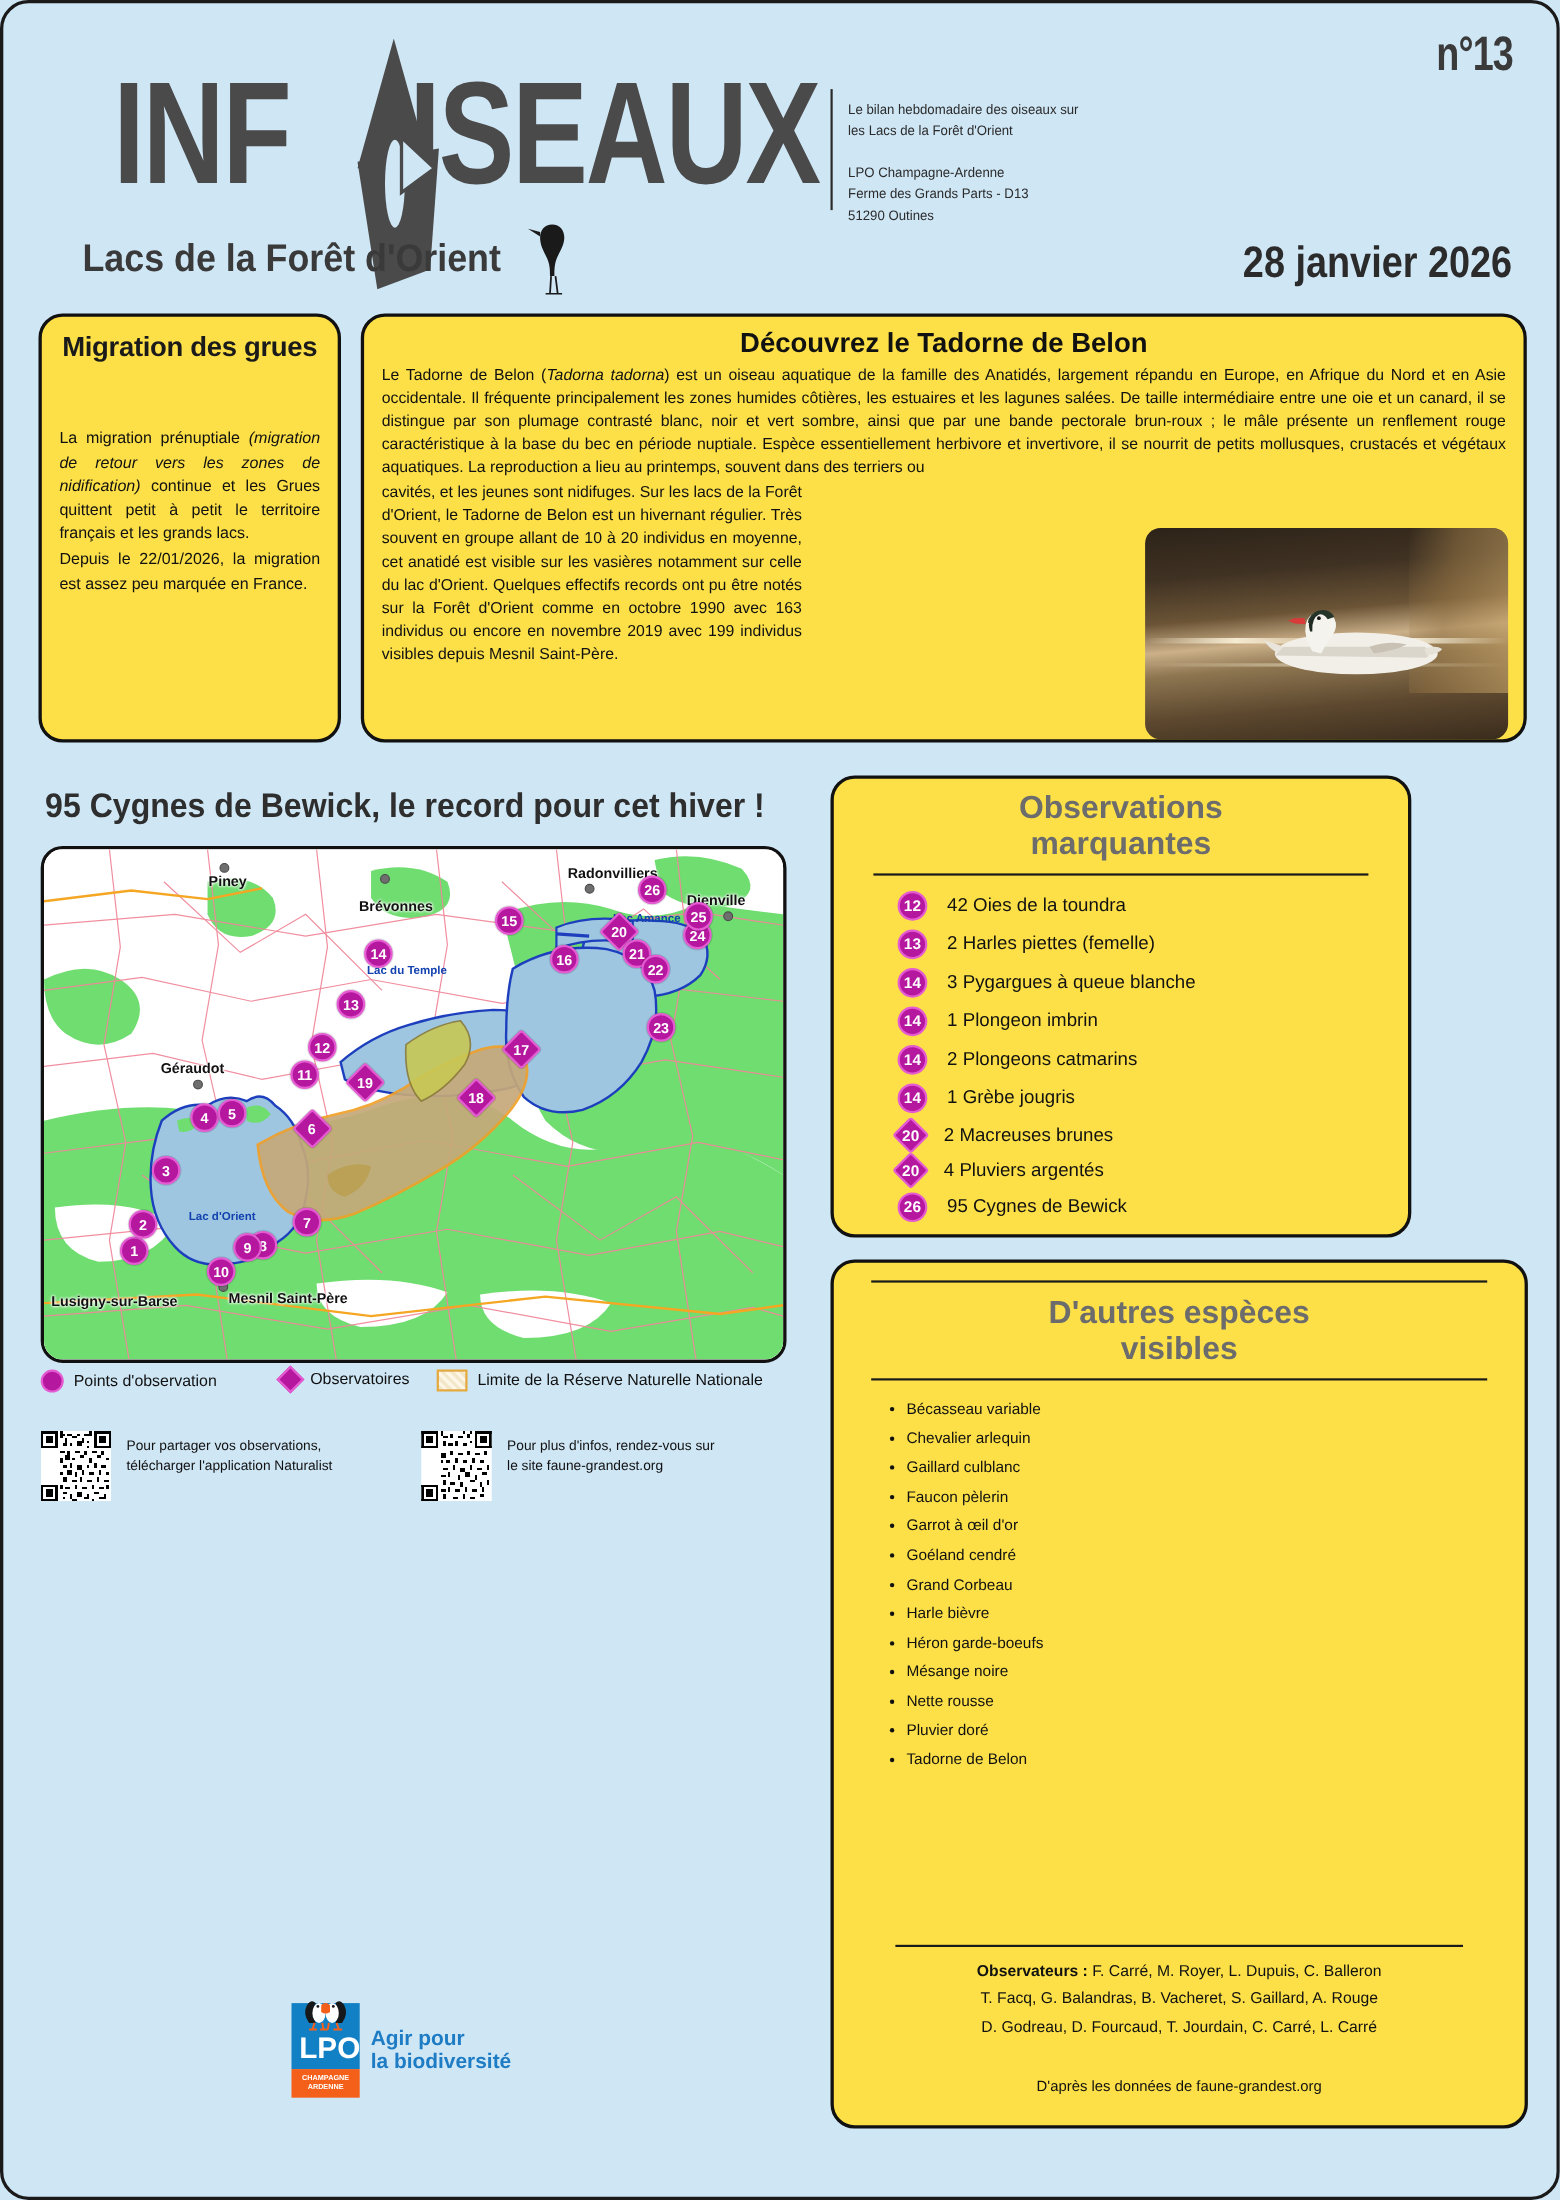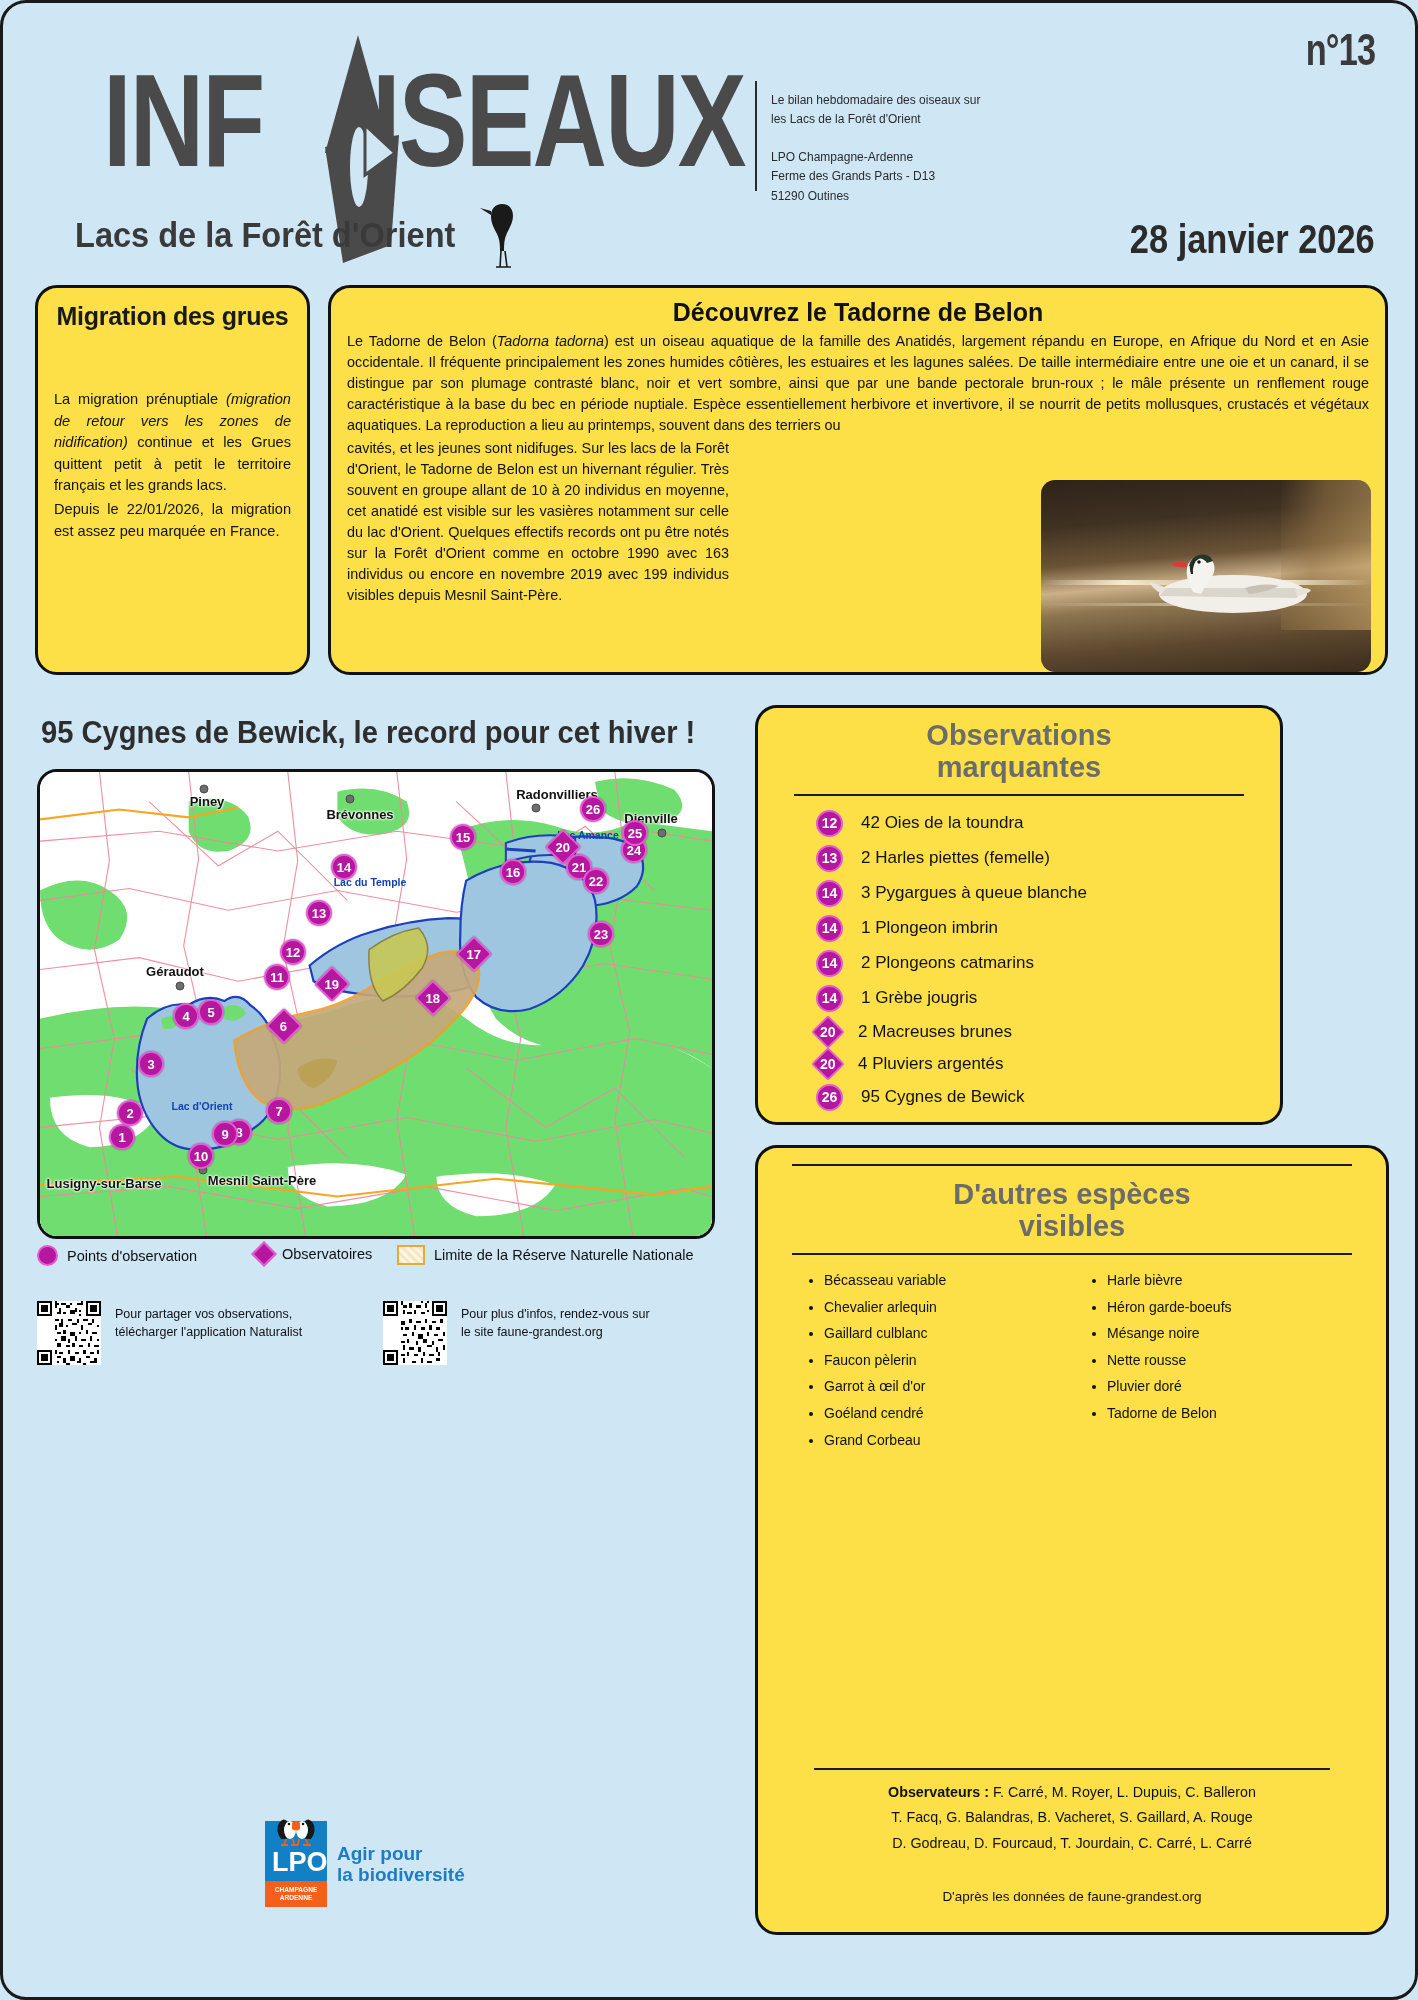--- a/index.html
+++ b/index.html
@@ -186,21 +186,21 @@
     background:#b5179e; border:2px solid #e45bd2; color:#fff;
     font-size:14px; font-weight:bold; display:flex; align-items:center; justify-content:center;
   }
   .obs-row .mkc.dia { border-radius:3px; transform:rotate(45deg); width:24px; height:24px; }
   .obs-row .mkc.dia > span { transform:rotate(-45deg); display:block; }
 
   #espPanel { left:752px; top:1142px; width:634px; height:790px; padding:14px 20px; }
   #espPanel h2 { margin:0; font-size:29px; font-weight:bold; color:#6c6c6c; text-align:center; line-height:1.12; }
   .rule-top { height:2px; background:#1a1a1a; margin:2px 14px 12px 14px; }
   .rule-mid { height:2px; background:#1a1a1a; margin:10px 14px 12px 14px; }
-  .esp-cols { display:flex; gap:26px; padding:0 24px; }
+  .esp-cols { display:flex; padding:0 24px;flex-direction:column; }
   .esp-cols ul { margin:0; padding-left:22px; flex:1; }
   .esp-cols li { font-size:14px; line-height:1.9; color:#111; }
 
   .obsvrs { position:absolute; left:20px; right:20px; bottom:74px; text-align:center; }
   .obsvrs .rl { height:2px; background:#1a1a1a; margin:0 36px 12px 36px; }
   .obsvrs p { margin:0 0 4px 0; font-size:14.3px; color:#111; line-height:1.5; }
   .obsvrs b { font-weight:bold; }
   .source { position:absolute; left:20px; right:20px; bottom:28px; text-align:center; font-size:13.5px; color:#111; }
 </style>
 </head>
@@ -338,21 +338,21 @@
 
       <path d="M470 78 L500 80" stroke="#1d3fbe" stroke-width="3" fill="none"></path>
     </svg>
 
     <div id="map-overlay" style="position:absolute; inset:0;">
         <div class="lakelbl" style="left: 330px; top: 110px;">Lac du Temple</div>
         <div class="lakelbl" style="left: 548px; top: 63px;">Lac Amance</div>
         <div class="lakelbl" style="left: 162px; top: 334px;">Lac d'Orient</div>
         <div class="town" style="left: 167px; top: 29px;">Piney</div>
         <div class="towndot" style="left: 164px; top: 17px;"></div>
-        <div class="town" style="left: 320px; top: 42px;">Brévonnes</div>
+        <div class="town" style="left: 320px; top: 52px;">Brévonnes</div>
         <div class="towndot" style="left: 310px; top: 27px;"></div>
         <div class="town" style="left: 517px; top: 22px;">Radonvilliers</div>
         <div class="towndot" style="left: 496px; top: 36px;"></div>
         <div class="town" style="left: 611px; top: 46px;">Dienville</div>
         <div class="towndot" style="left: 622px; top: 61px;"></div>
         <div class="town" style="left: 135px; top: 199px;">Géraudot</div>
         <div class="towndot" style="left: 140px; top: 214px;"></div>
         <div class="town" style="left: 64px; top: 411px;">Lusigny-sur-Barse</div>
         <div class="town" style="left: 222px; top: 408px;">Mesnil Saint-Père</div>
         <div class="towndot" style="left: 163px; top: 398px;"></div>

